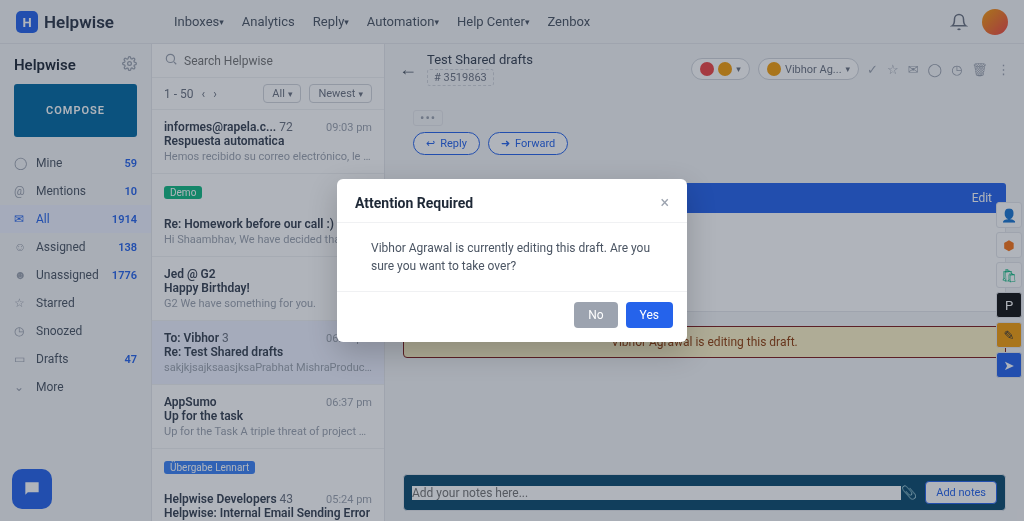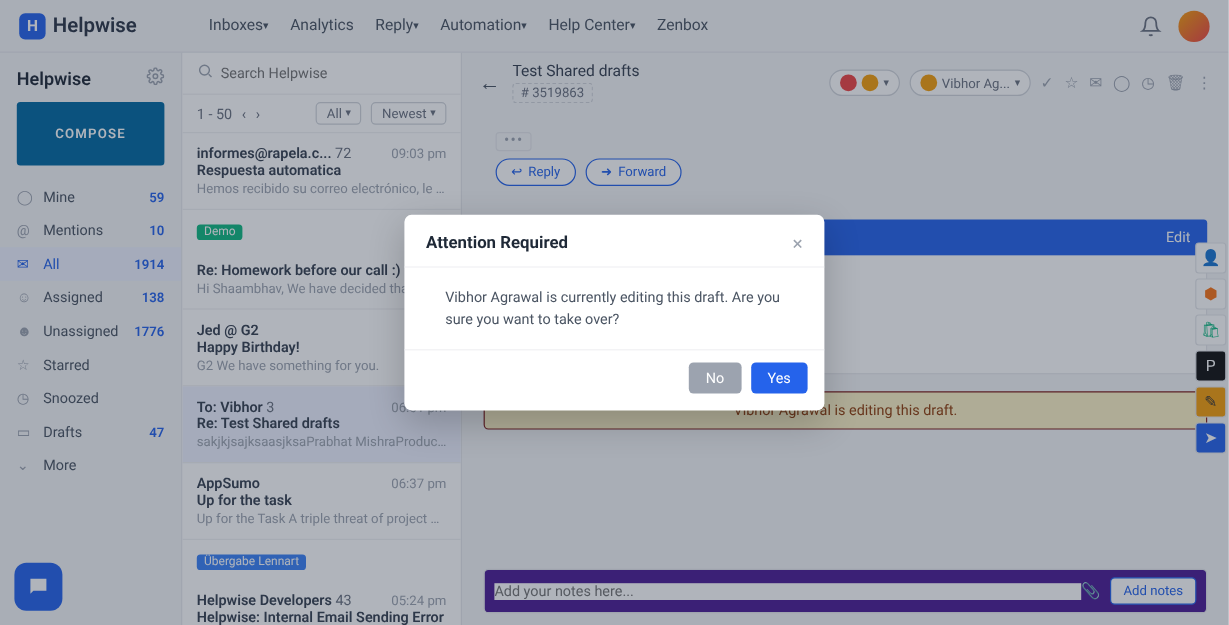--- a/index.html
+++ b/index.html
@@ -53,21 +53,21 @@
 .icon-row{display:flex;gap:9px;color:#9ca3af}
 .icon-row span{cursor:pointer}
 .reader-body{flex:1;padding:6px 18px 0;overflow:hidden;position:relative}
 .btn-outline{border:1px solid #2563eb;color:#2563eb;background:#fff;border-radius:14px;padding:4px 12px;font-size:11px;display:inline-flex;align-items:center;gap:5px;cursor:pointer}
 .actions{display:flex;gap:8px;margin:6px 0 12px 10px}
 .edit-bar{background:#2563eb;color:#fff;padding:8px 14px;font-size:12px;display:flex;justify-content:flex-end;border-radius:3px 3px 0 0;margin-top:28px}
 .msg-block{background:#fff;padding:30px 16px 14px;font-size:12px;color:#4b5563;border:1px solid #e5e7eb;border-top:none}
 .msg-block a{color:#2563eb;text-decoration:none}
 .ellipsis-box{display:inline-block;border:1px solid #e5e7eb;border-radius:3px;padding:0 6px;color:#9ca3af;margin-top:10px;font-size:13px;letter-spacing:1px;line-height:14px}
 .editing-banner{background:#fef3c7;border:1px solid #7f1d1d;color:#92400e;text-align:center;padding:8px;font-size:12px;border-radius:4px;margin:14px 0}
-.notes{position:absolute;bottom:10px;left:18px;right:18px;display:flex;align-items:center;background:#4c1d95;border:1px solid #e5e7eb;border-radius:4px;padding:6px 8px}
+.notes{position:absolute;bottom:10px;left:18px;right:18px;display:flex;align-items:center;background:#0c4a6e;border:1px solid #e5e7eb;border-radius:4px;padding:6px 8px}
 .notes input{border:none;outline:none;flex:1;font-size:12px;color:#6b7280}
 .add-note{border:1px solid #2563eb;color:#2563eb;background:#fff;border-radius:4px;font-size:11px;padding:4px 10px;cursor:pointer}
 .clip{color:#9ca3af;margin-right:8px}
 .side-icons{position:absolute;right:0;top:158px;width:28px;display:flex;flex-direction:column;gap:4px}
 .side-icons span{width:26px;height:26px;background:#fff;border:1px solid #e5e7eb;display:flex;align-items:center;justify-content:center;font-size:13px;border-radius:3px}
 .overlay{position:absolute;inset:0;background:rgba(30,41,59,.35);display:flex;align-items:center;justify-content:center}
 .modal{width:350px;background:#fff;border-radius:6px;box-shadow:0 10px 30px rgba(0,0,0,.2);overflow:hidden}
 .modal-head{display:flex;justify-content:space-between;align-items:center;padding:14px 18px 10px;border-bottom:1px solid #f0f1f3}
 .modal-title{font-weight:700;font-size:14px;color:#1f2937}
 .modal-close{color:#9ca3af;cursor:pointer;font-size:16px}

